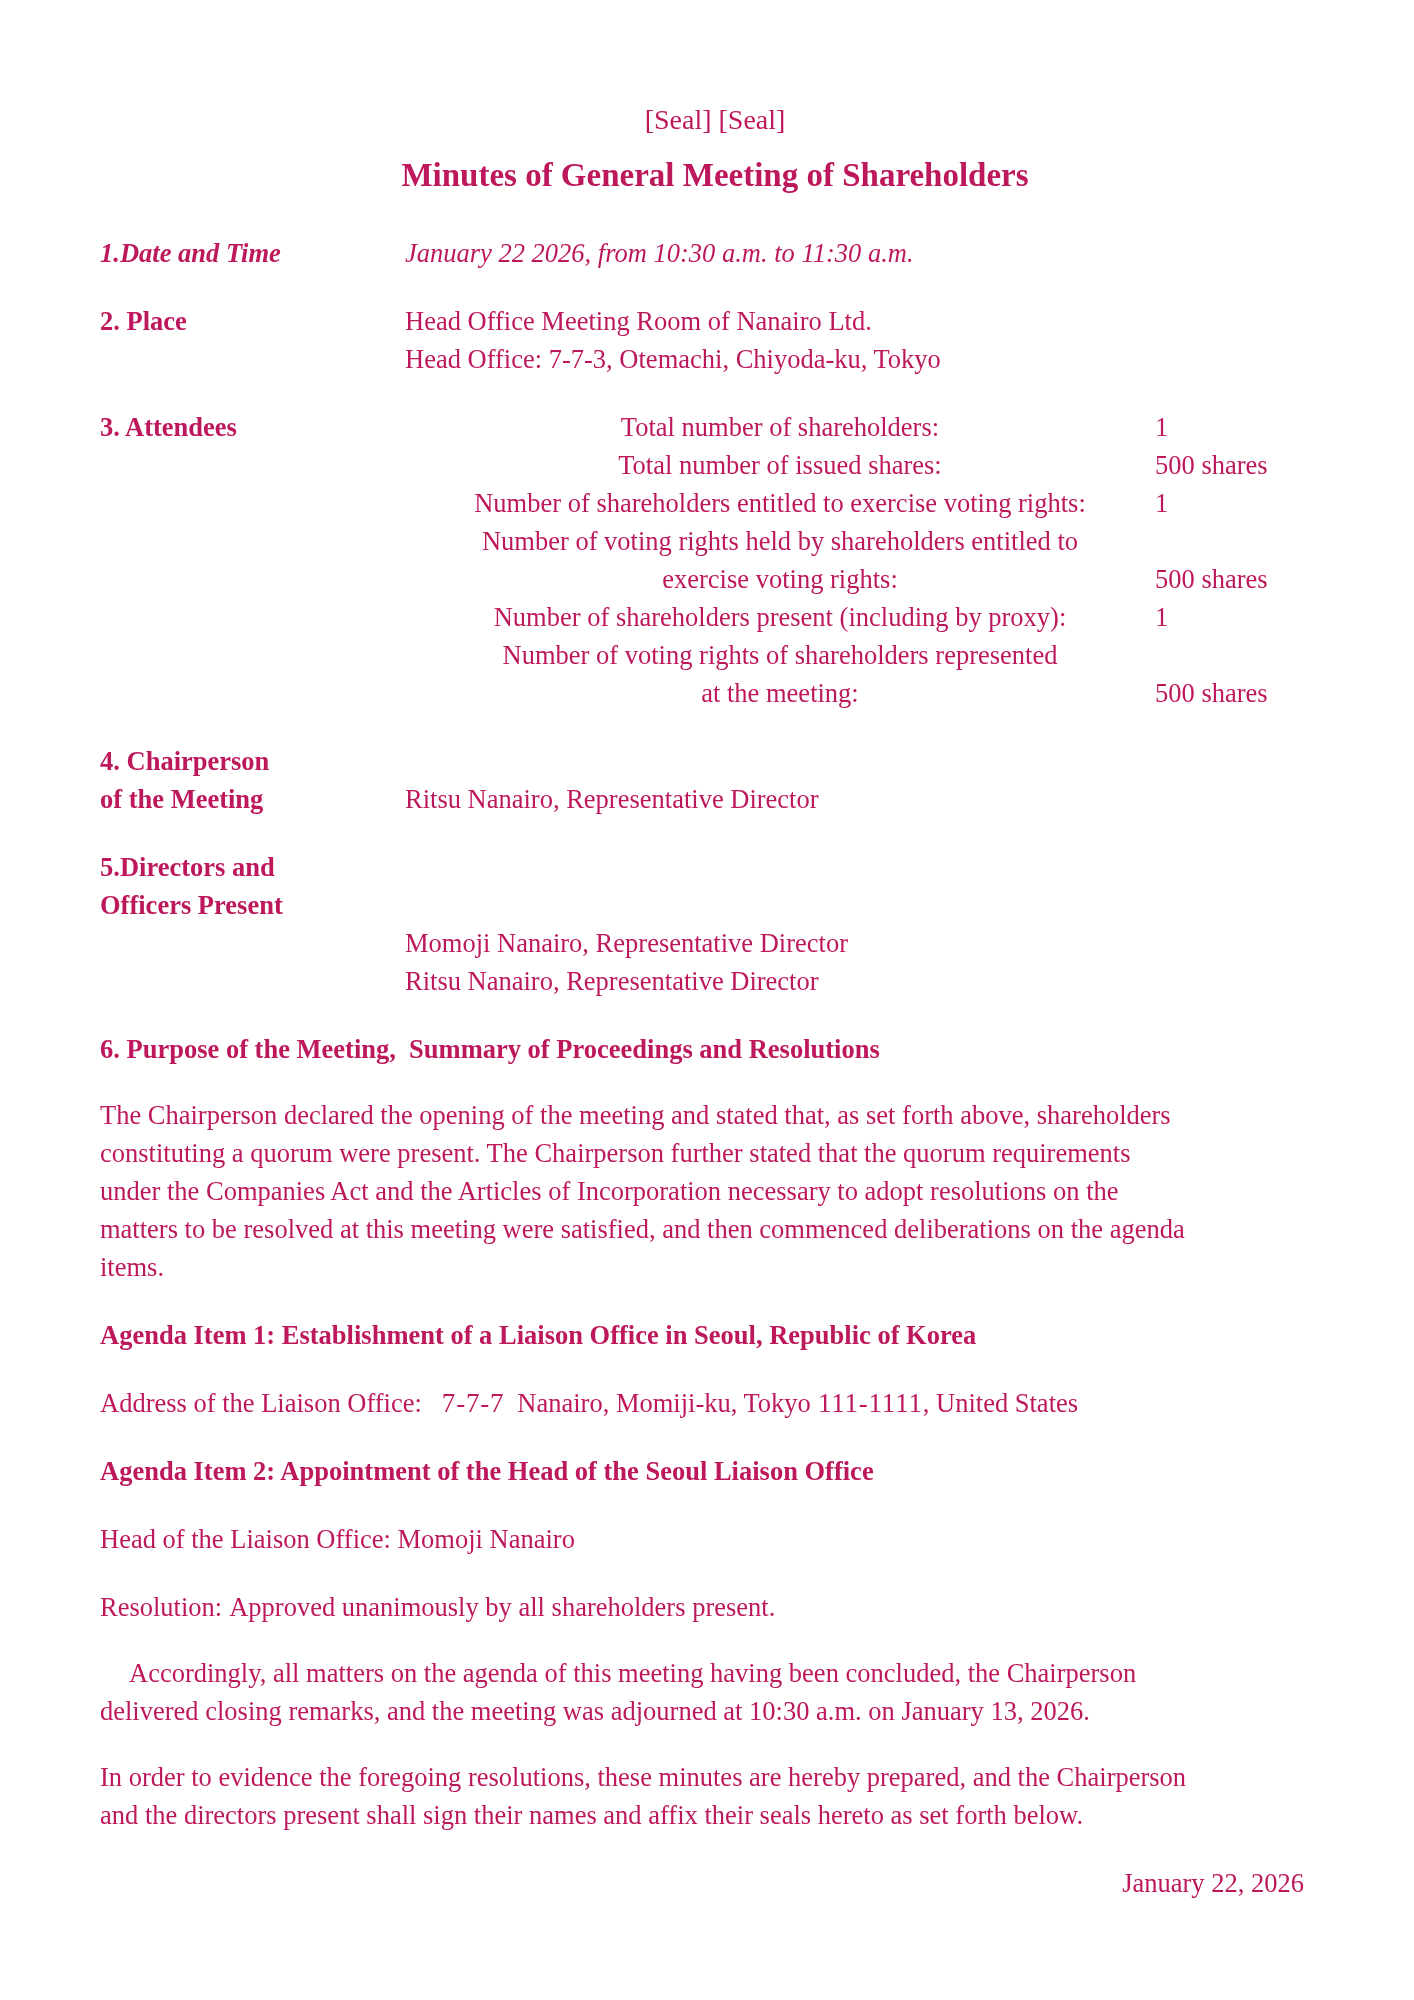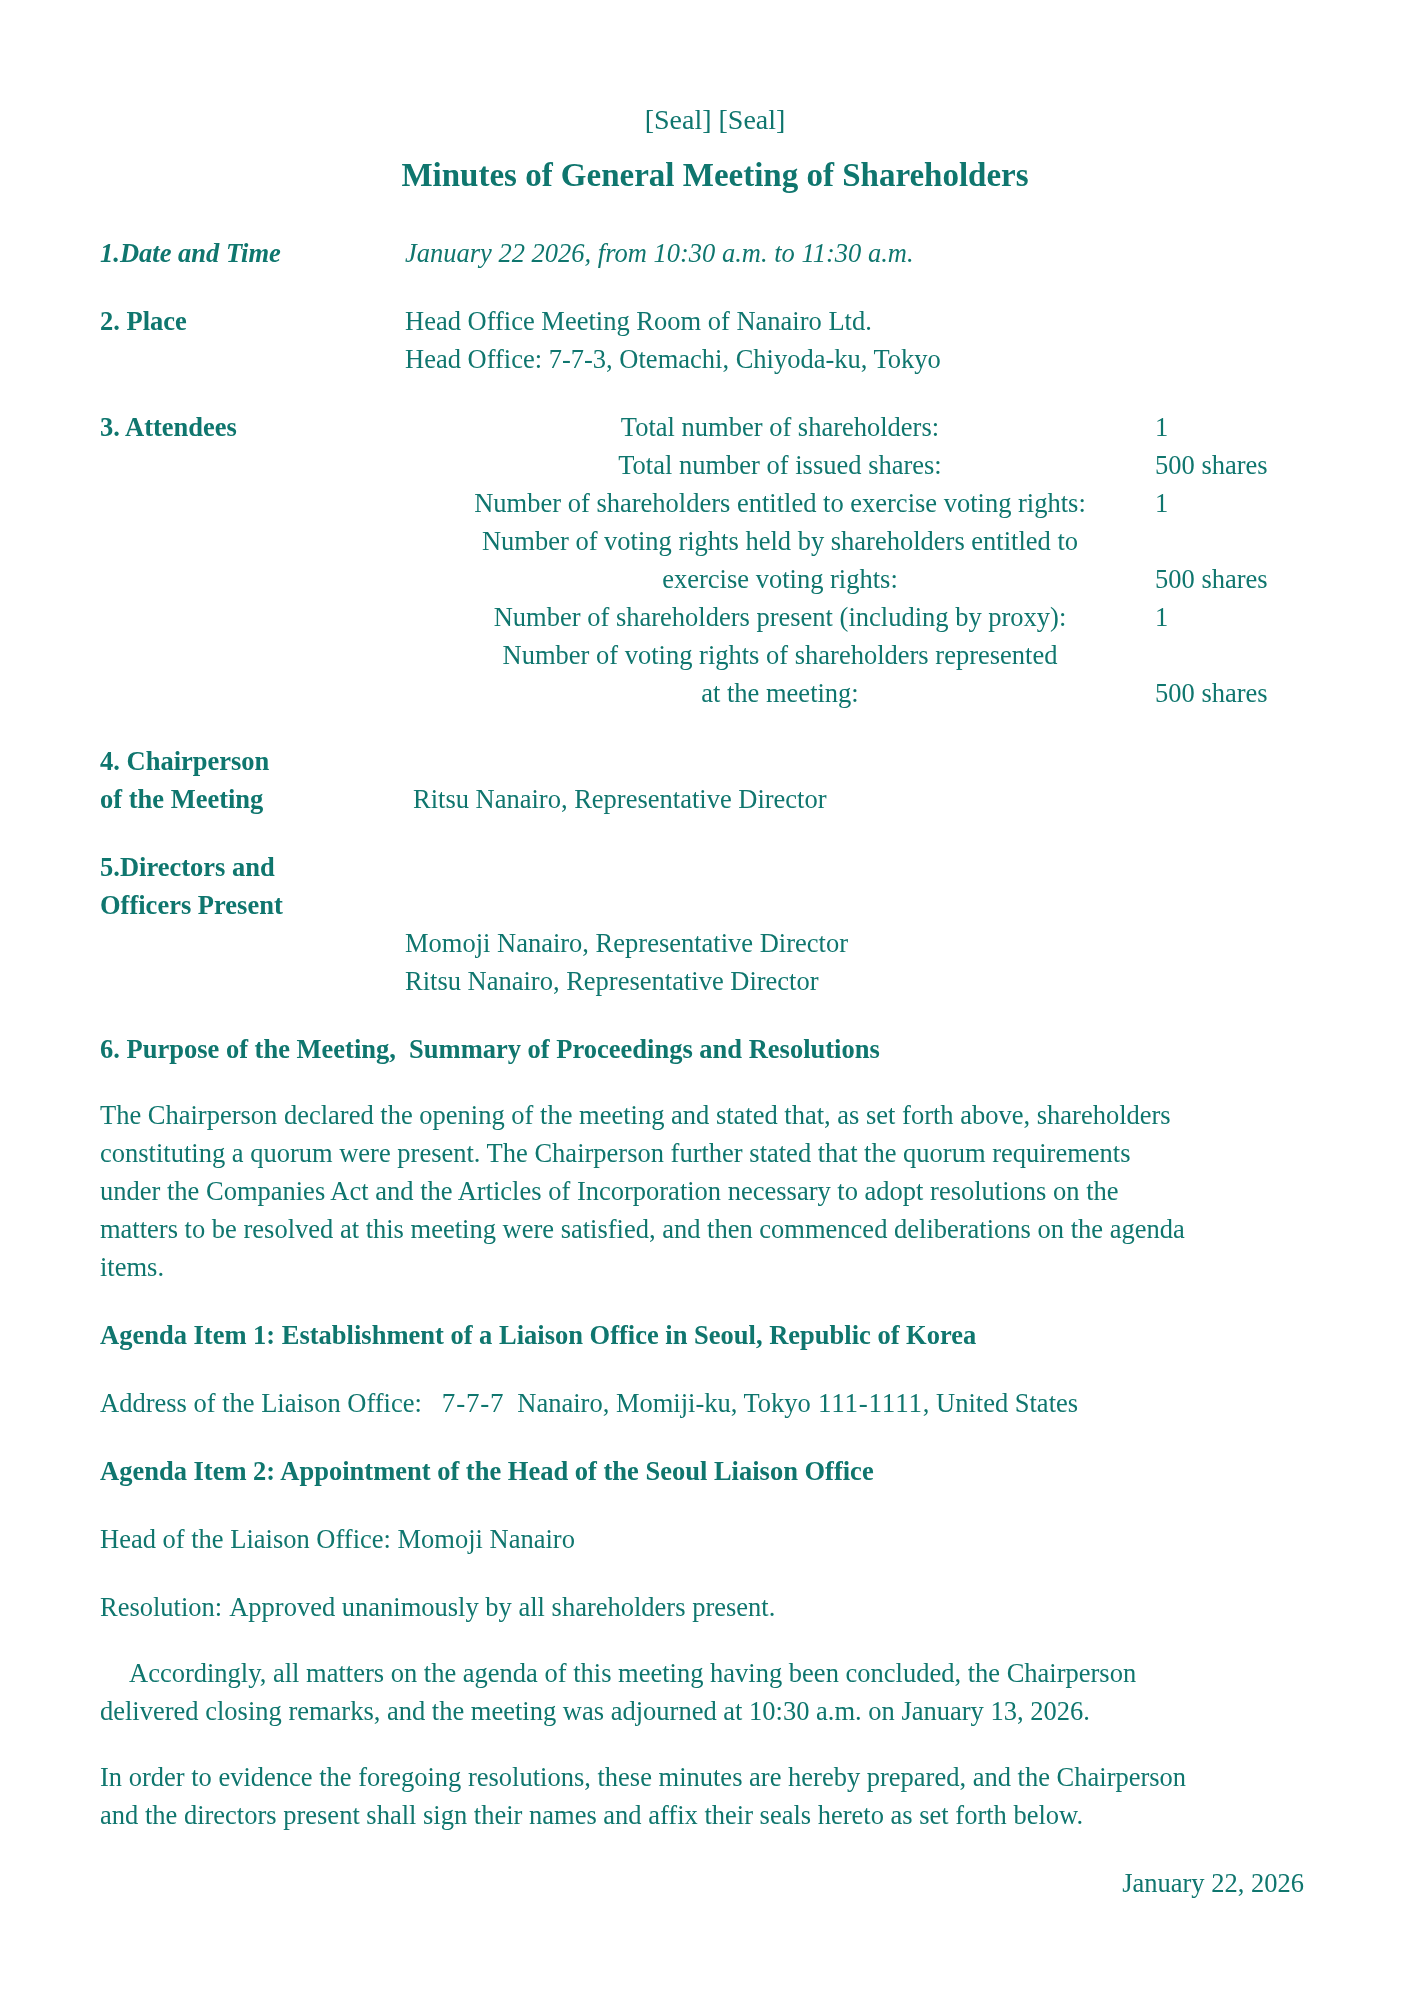--- a/index.html
+++ b/index.html
@@ -3,21 +3,21 @@
 <meta charset="utf-8">
 <style>
   html, body { margin: 0; padding: 0; background: #ffffff; }
   .page {
     position: relative;
     width: 1414px;
     height: 2000px;
     box-sizing: border-box;
     padding: 100px 84px 0 100px;
     background: #ffffff;
-    color: #0f766e;
+    color: #be185d;
     font-family: "Liberation Serif", serif;
     font-size: 26.5px;
     line-height: 38px;
     overflow: hidden;
   }
   .seals {
     text-align: center;
     font-size: 28px;
     line-height: 40px;
   }
@@ -31,21 +31,21 @@
   .sec { display: flex; margin-top: 30px; }
   .mt-lg { margin-top: 36px; font-style: italic; }
   .mt-32 { margin-top: 32px; }
   .sec-label {
     flex: 0 0 305px;
     width: 305px;
     font-weight: bold;
     white-space: pre-line;
   }
   .sec-body { flex: 1; white-space: pre-line; }
-  .align-end { align-items: flex-end; gap: 8px; }
+  .align-end { align-items: flex-end; }
   .names-offset { margin-top: 76px; }
   .att-table { white-space: normal; }
   .att-row { display: flex; align-items: flex-end; }
   .att-item { flex: 0 0 750px; width: 750px; white-space: pre-line; text-align: center; }
   .att-val { flex: 1; white-space: nowrap; }
   .h-bold {
     margin: 30px 0 0 0;
     font-weight: bold;
     white-space: pre-wrap;
   }

